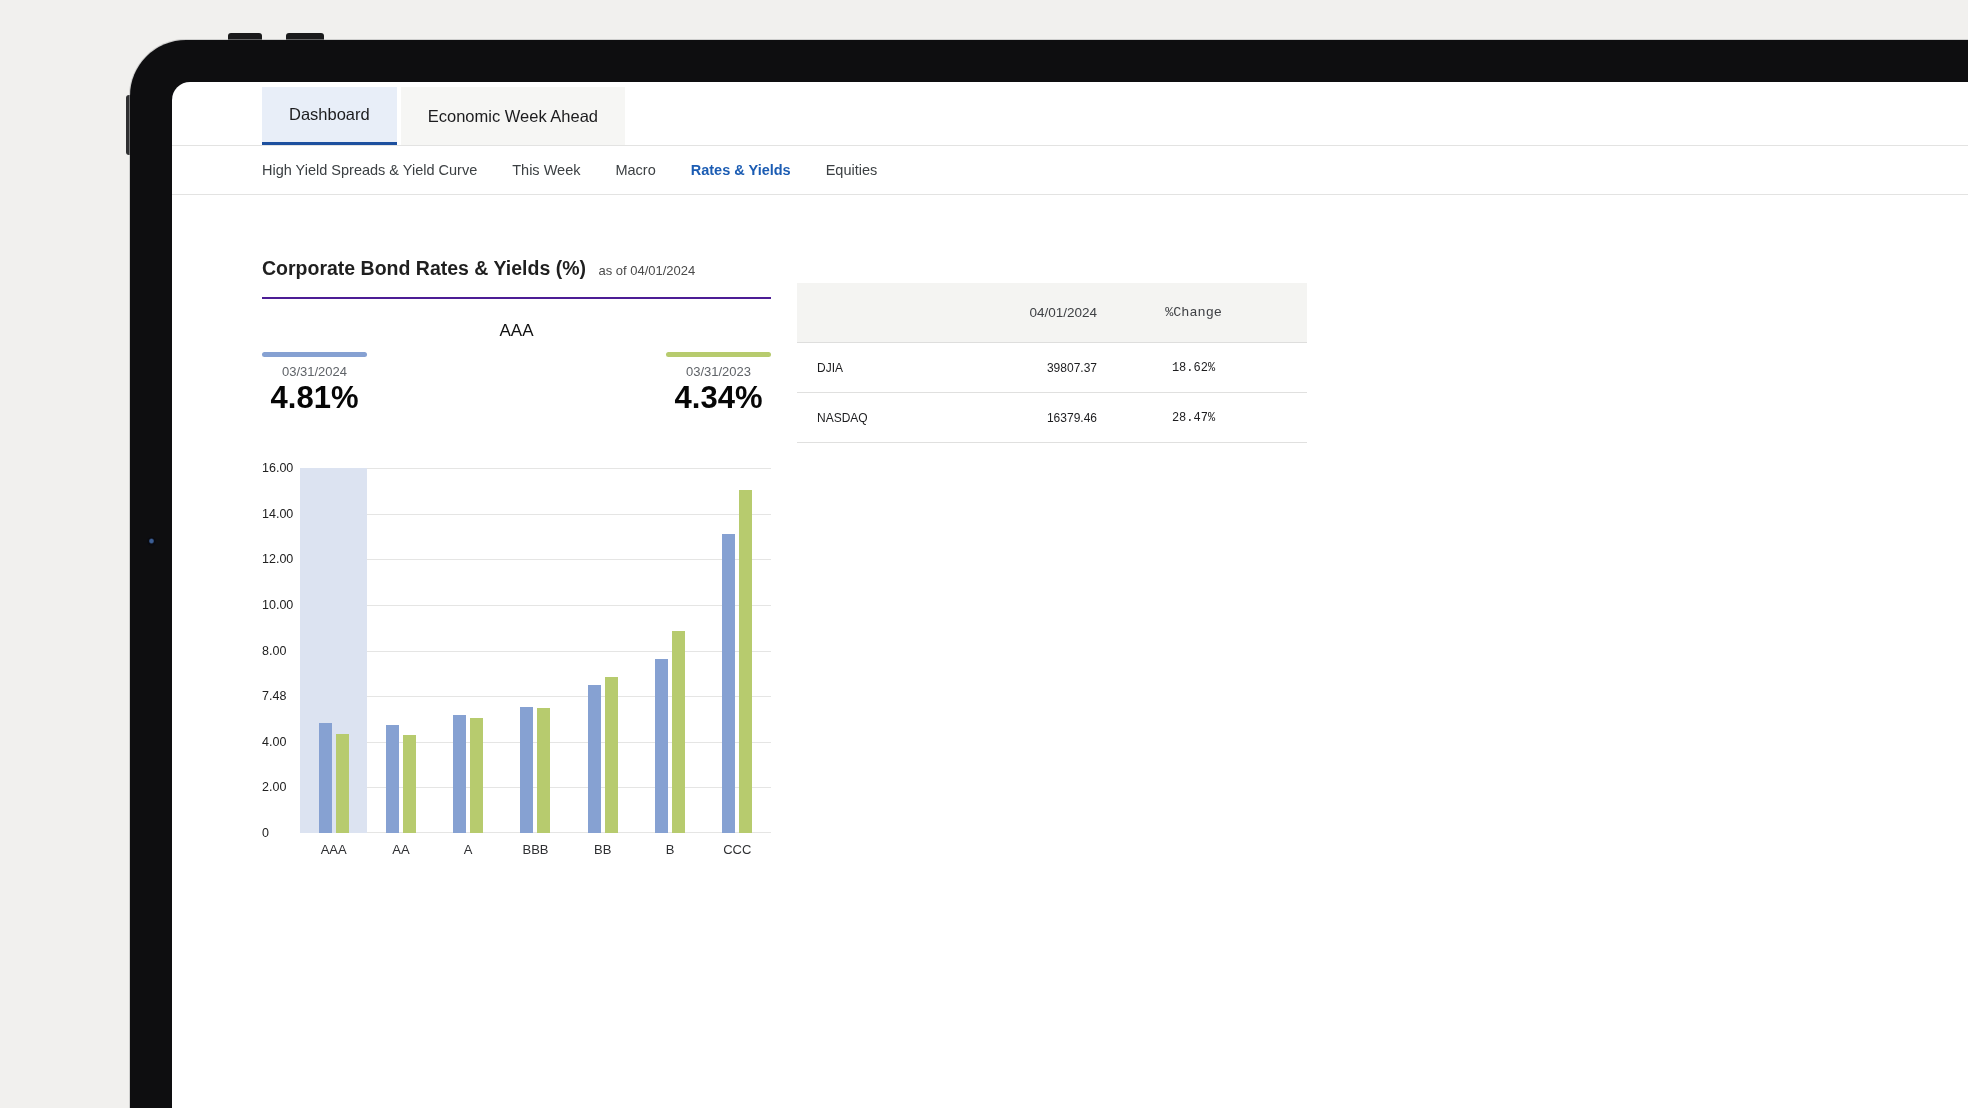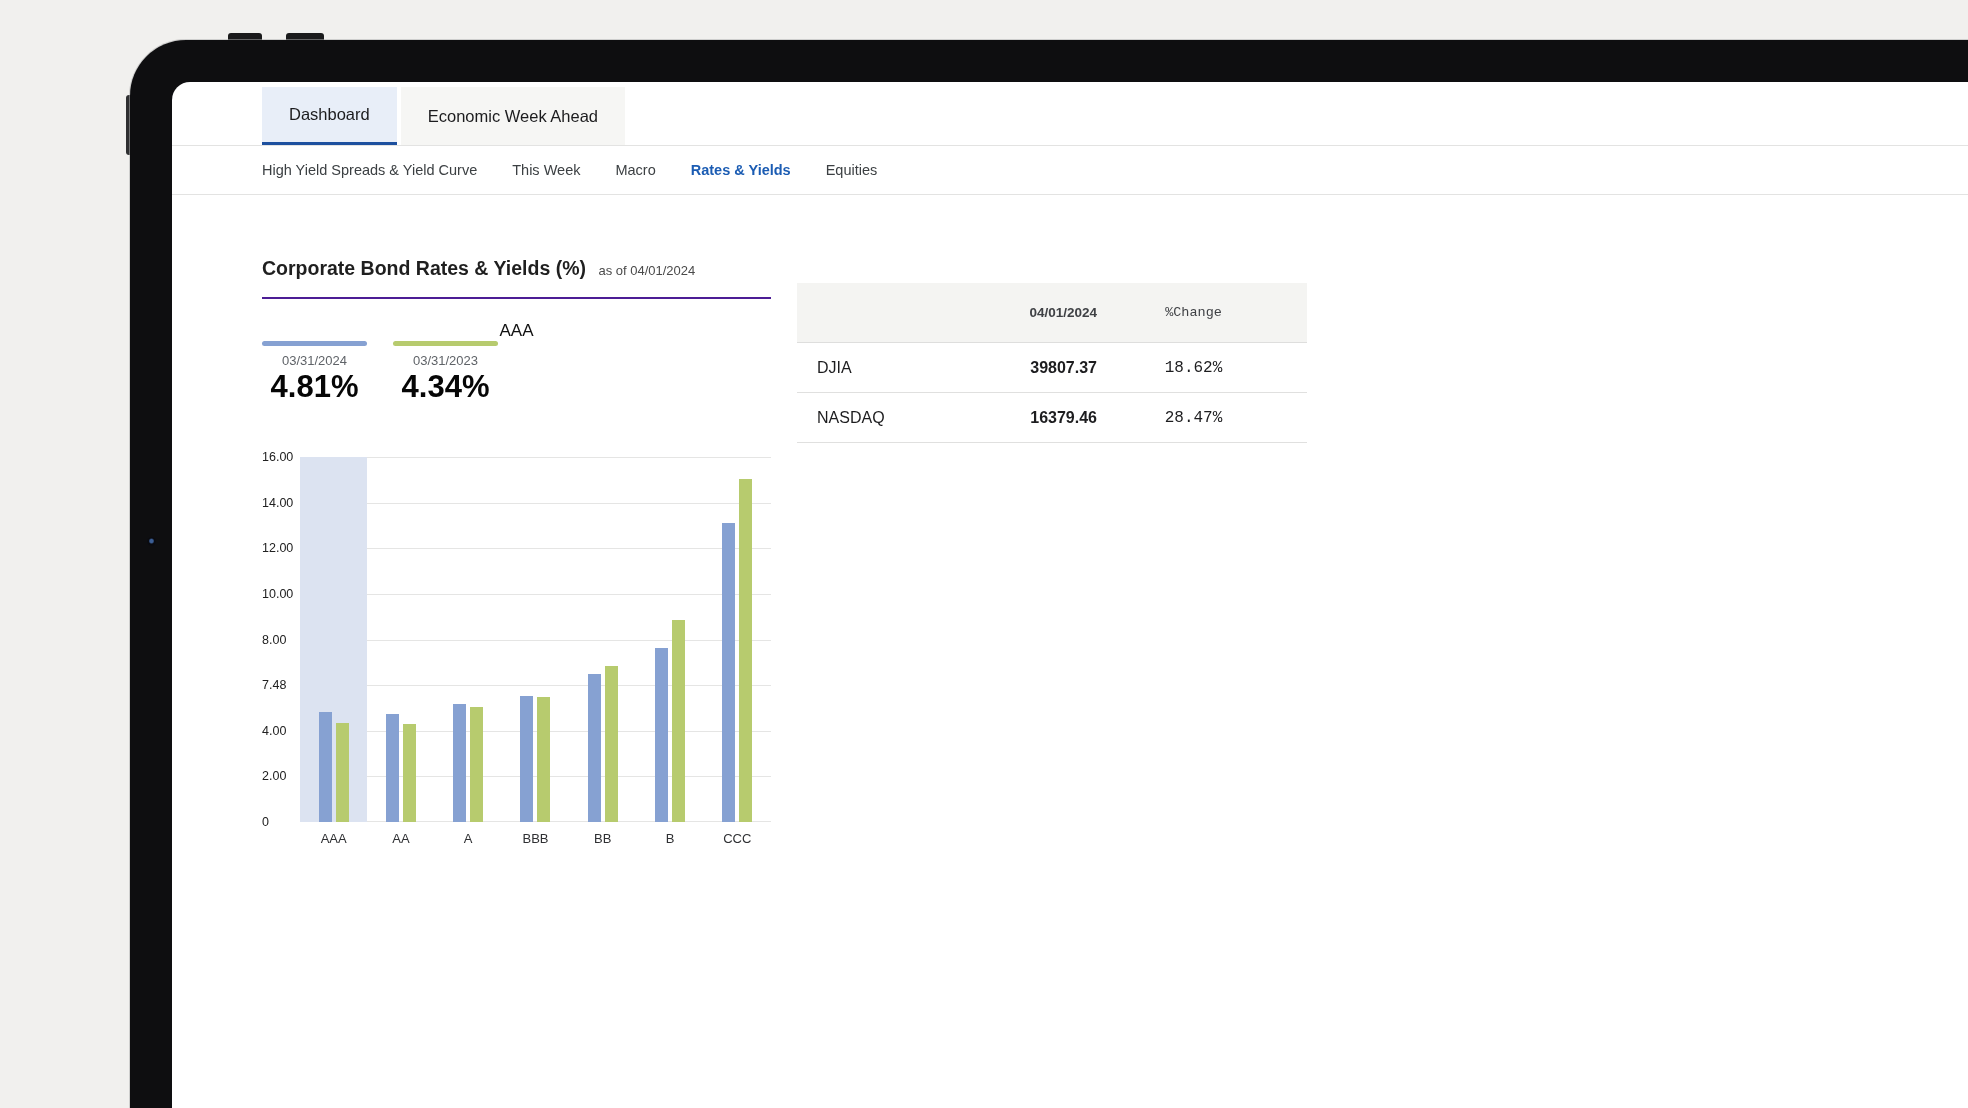--- a/index.html
+++ b/index.html
@@ -71,21 +71,21 @@
   .content { display:flex; gap:26px; padding:62px 0 0 90px; }
   .col-left { width:509px; }
   .col-right { width:510px; }
 
   .section-head { border-bottom:2px solid #4c1d95; padding-bottom:17px; }
   .section-title { display:inline; font-size:19.5px; font-weight:700; color:#1f1f1f; }
   .asof { font-size:13px; color:#4a4a4a; margin-left:8px; }
 
   
   .chart-title { text-align:center; font-size:17px; color:#111; margin-top:22px; }
-  .legend-row { display:flex; justify-content:flex-start; gap:26px; }
+  .legend-row { display:flex; justify-content:space-between; gap:26px; margin-top:11px; }
   .legend-item { text-align:center; }
   .legend-line { width:105px; height:5px; border-radius:2.5px; margin:0 auto; background:#ccc; }
   .legend-date { margin-top:7px; font-size:13px; color:#5f6368; }
   .legend-value { margin-top:1px; font-size:31px; font-weight:700; color:#060606; }
 
   
   .chart-wrap { margin-top:52px; }
   .chart { display:flex; }
   .y-axis { position:relative; width:38px; height:365px; font-size:12.5px; color:#212121; }
   .ytick { position:absolute; left:0; transform:translateY(-50%); }
@@ -98,30 +98,30 @@
   .x-axis { display:flex; margin-left:38px; margin-top:9px; font-size:13px; color:#2f3033; }
   .xlab { flex:1; text-align:center; }
 
   
   .eq-table { margin-top:26px; }
   .eq-row {
     display:grid; grid-template-columns:150px 150px 210px;
     align-items:center;
     height:50px;
     border-bottom:1px solid #e0e0df;
-    font-size:16px; color:#1d1d1f;
+    font-size:12px; color:#1d1d1f;
   }
   .eq-row.head {
     height:60px;
     background:#f4f4f2;
     border-bottom:1px solid #dededd;
     font-size:13.5px; color:#3f4145;
   }
   .c1 { padding-left:20px; text-align:left; }
-  .c2 { text-align:right;font-weight:bold; }
+  .c2 { text-align:right; }
   .c3 { text-align:center; padding-right:17px;font-family:Liberation Mono, monospace; }
 </style>
 </head>
 <body>
 
 <div class="vol-btn vol-1"></div>
 <div class="vol-btn vol-2"></div>
 <div class="side-btn"></div>
 
 <div class="tablet">

